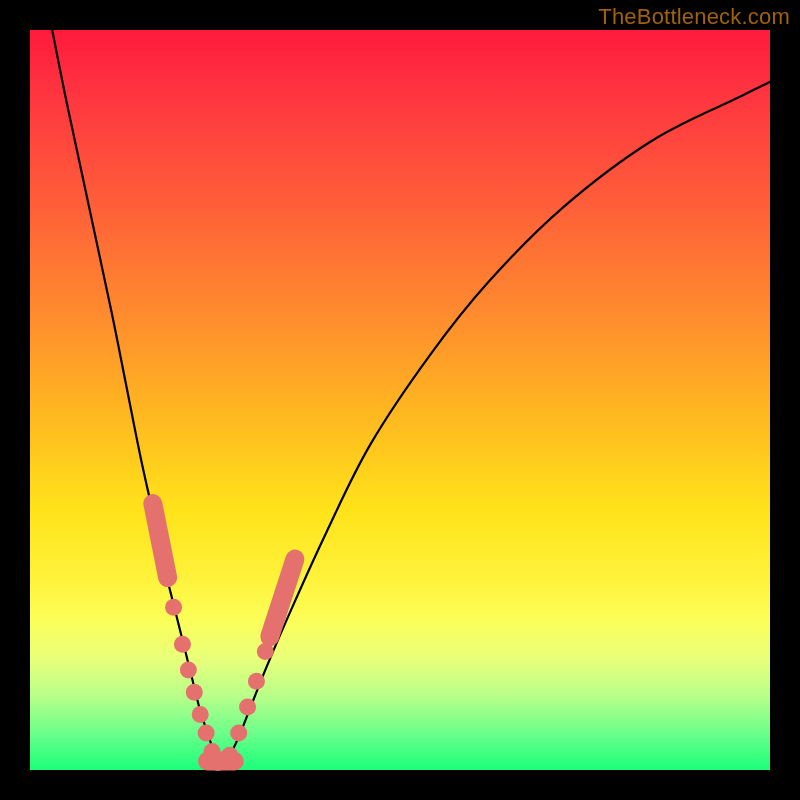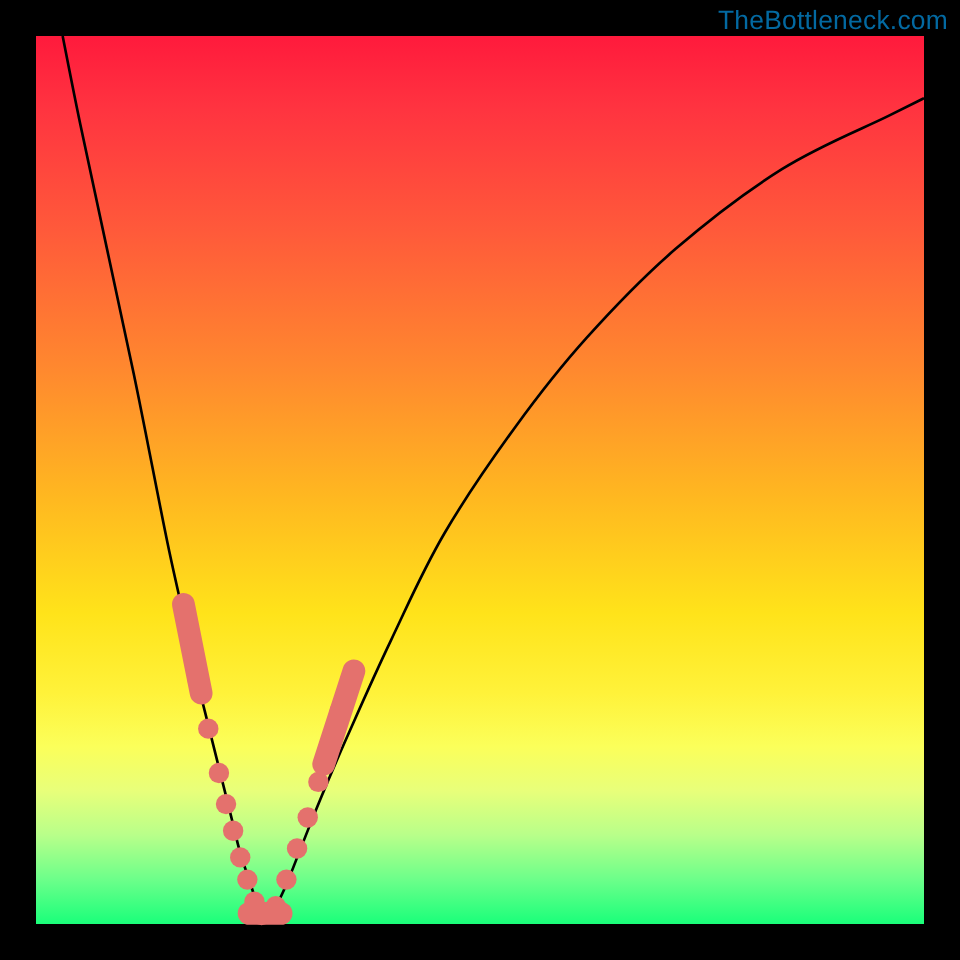--- a/index.html
+++ b/index.html
@@ -36,21 +36,21 @@
       #e8ff7a 85%,
       #b8ff8a 90%,
       #6cff8a 95%,
       #1aff7a 100%
     );
   }
   .watermark {
     position: absolute;
     top: 4px;
     right: 10px;
-    color: #0369a1;
+    color: #a16207;
     font-size: 22px;
     letter-spacing: 0.2px;
     user-select: none;
     text-align: center;
   }
   svg.curves {
     position: absolute;
     left: 0;
     top: 0;
     width: 740px;

